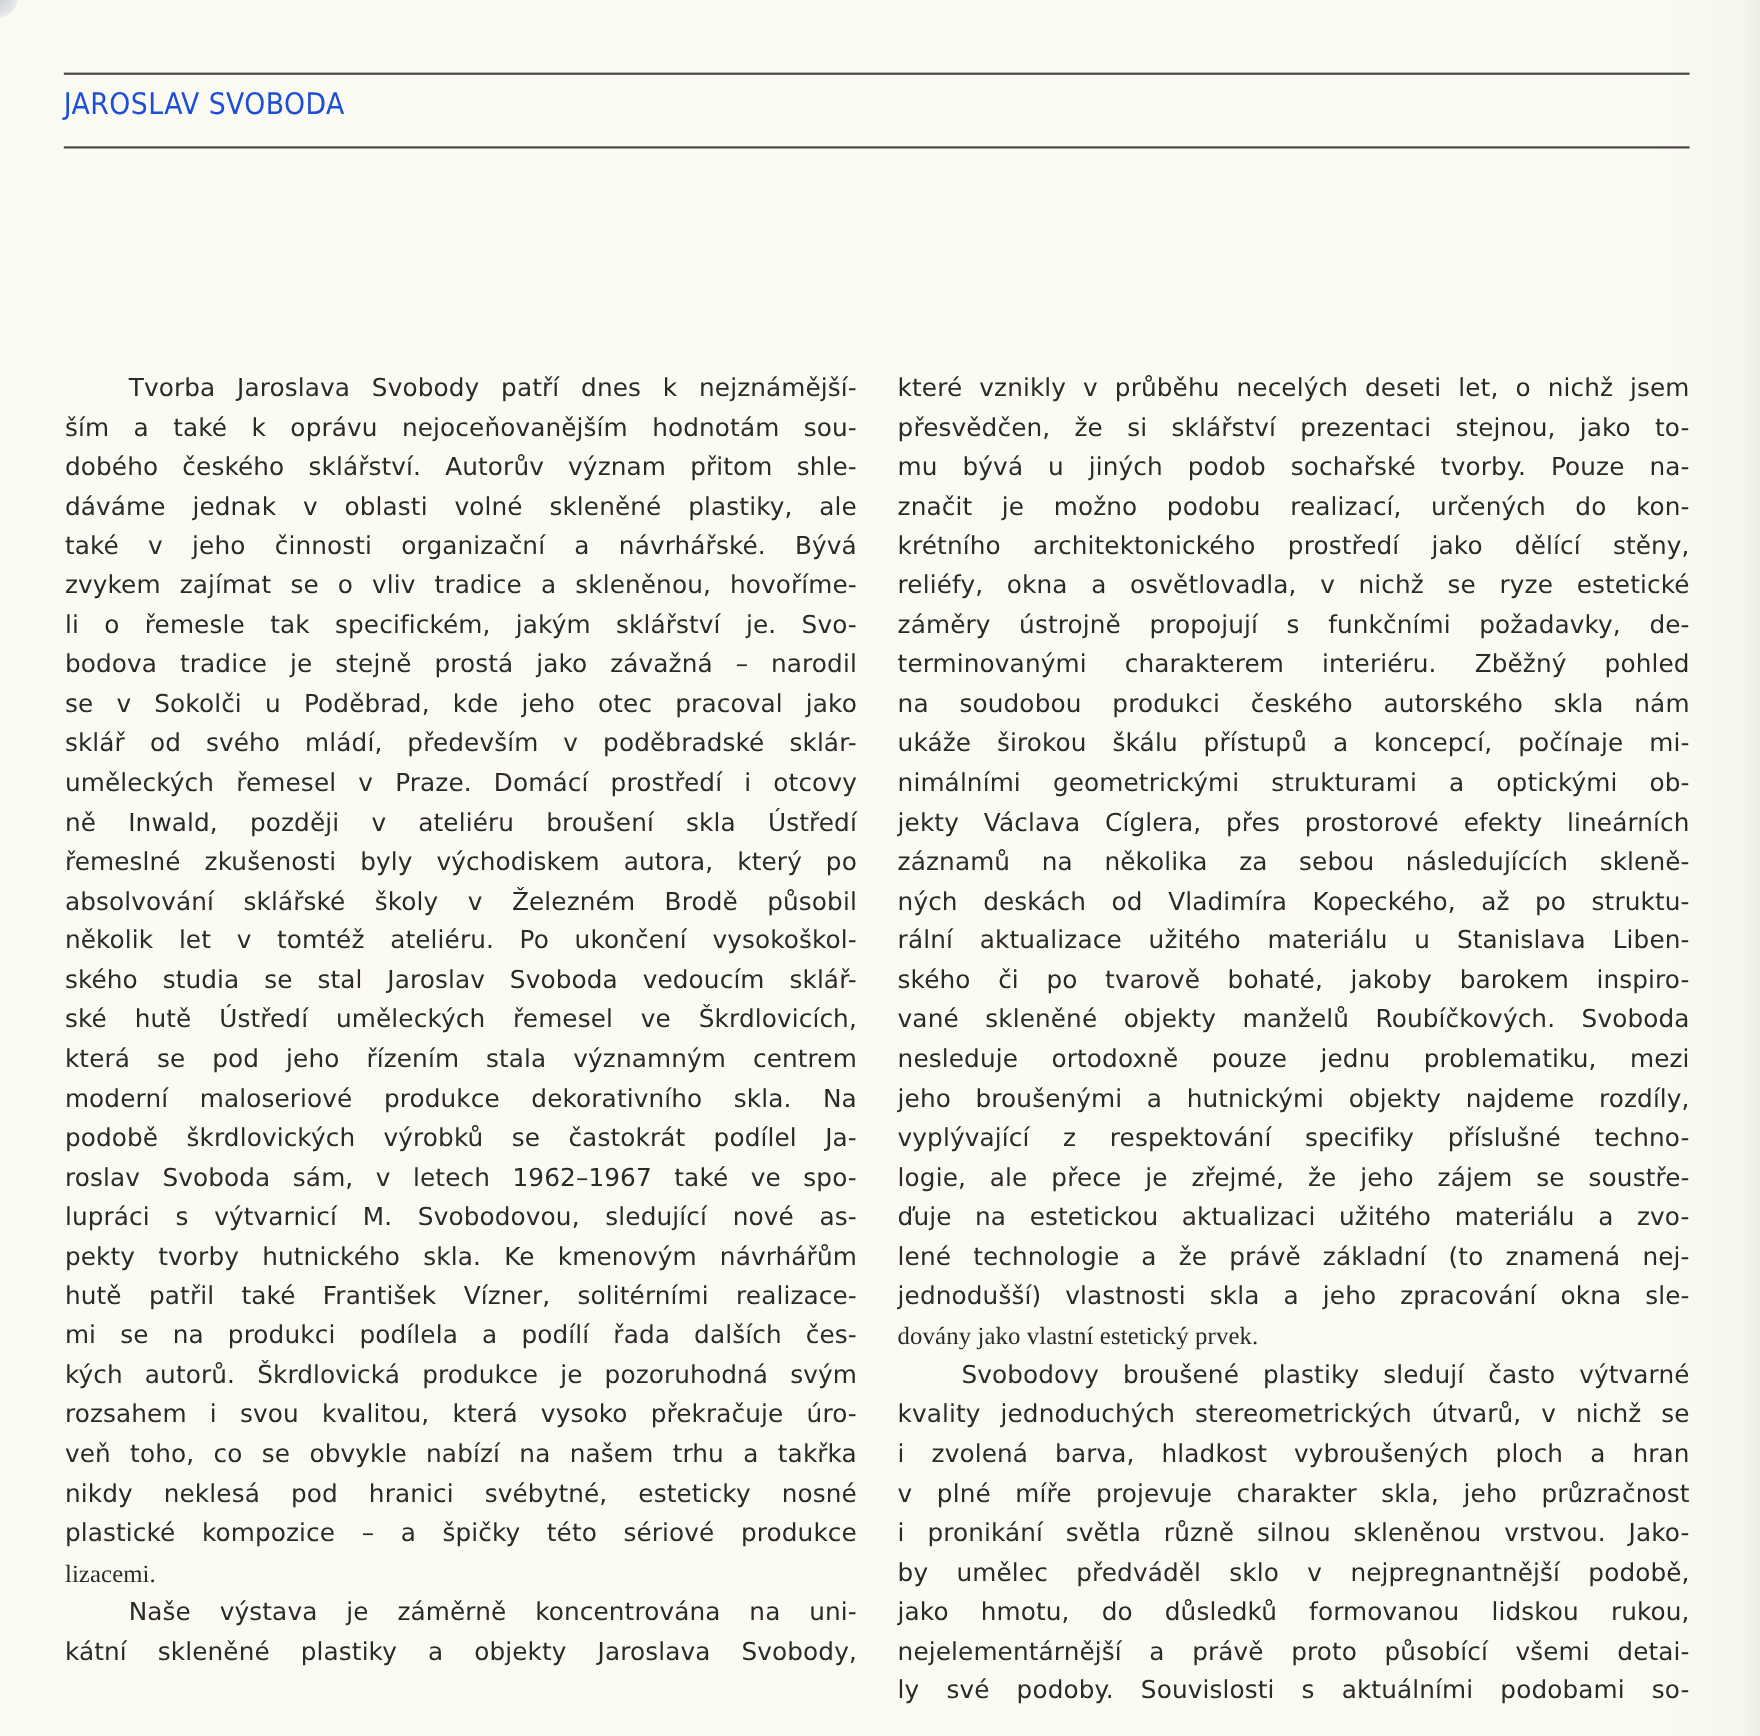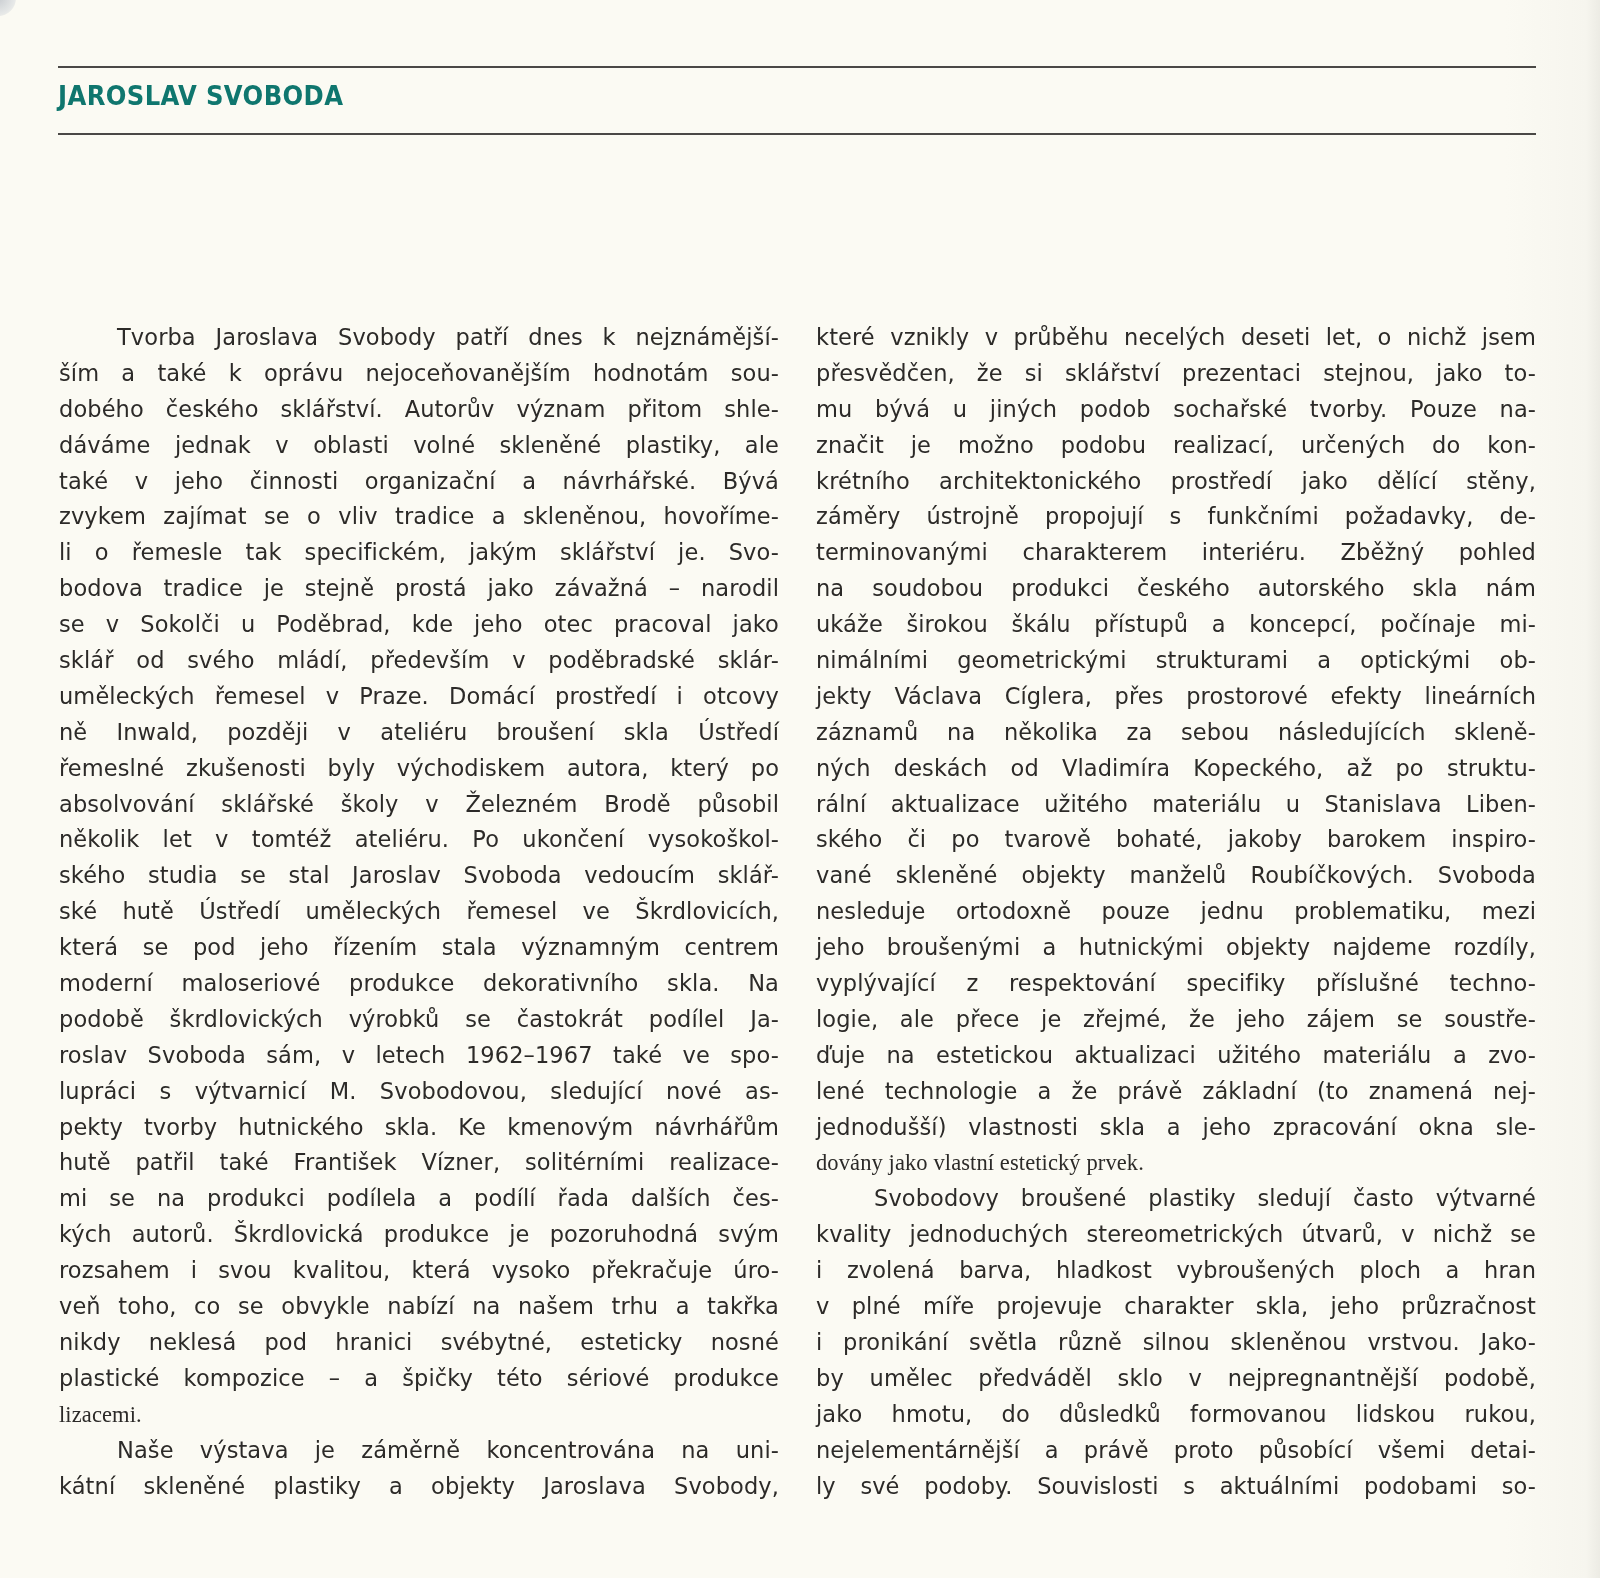--- a/index.html
+++ b/index.html
@@ -40,29 +40,29 @@
       background: #4a4846;
     }
     .rule.top { top: 66px; }
     .rule.bottom { top: 133px; }
     .heading {
       position: absolute;
       top: 80px;
       left: 58px;
       margin: 0;
       font-family: "DejaVu Sans Condensed", "DejaVu Sans", sans-serif;
-      font-weight: bold;
+      font-weight: normal;
       font-size: 27px;
       letter-spacing: 0.4px;
-      color: #0f766e;
+      color: #1d4ed8;
       white-space: nowrap;
     }
     .column {
       position: absolute;
-      top: 320px;
+      top: 336px;
       width: 720px;
     }
     .column.left { left: 59px; }
     .column.right { left: 816px; }
     .line {
       display: block;
       height: 35.9px;
       line-height: 35.9px;
       font-size: 22.5px;
       white-space: nowrap;
@@ -118,20 +118,21 @@
     <span class="line last">lizacemi.</span>
     <span class="line indent">Naše výstava je záměrně koncentrována na uni-</span>
     <span class="line">kátní skleněné plastiky a objekty Jaroslava Svobody,</span>
   </div>
 <div class="column right">
     <span class="line">které vznikly v průběhu necelých deseti let, o nichž jsem</span>
     <span class="line">přesvědčen, že si sklářství prezentaci stejnou, jako to-</span>
     <span class="line">mu bývá u jiných podob sochařské tvorby. Pouze na-</span>
     <span class="line">značit je možno podobu realizací, určených do kon-</span>
     <span class="line">krétního architektonického prostředí jako dělící stěny,</span>
+    <span class="line">reliéfy, okna a osvětlovadla, v nichž se ryze estetické</span>
     <span class="line">záměry ústrojně propojují s funkčními požadavky, de-</span>
     <span class="line">terminovanými charakterem interiéru. Zběžný pohled</span>
     <span class="line">na soudobou produkci českého autorského skla nám</span>
     <span class="line">ukáže širokou škálu přístupů a koncepcí, počínaje mi-</span>
     <span class="line">nimálními geometrickými strukturami a optickými ob-</span>
     <span class="line">jekty Václava Cíglera, přes prostorové efekty lineárních</span>
     <span class="line">záznamů na několika za sebou následujících skleně-</span>
     <span class="line">ných deskách od Vladimíra Kopeckého, až po struktu-</span>
     <span class="line">rální aktualizace užitého materiálu u Stanislava Liben-</span>
     <span class="line">ského či po tvarově bohaté, jakoby barokem inspiro-</span>

